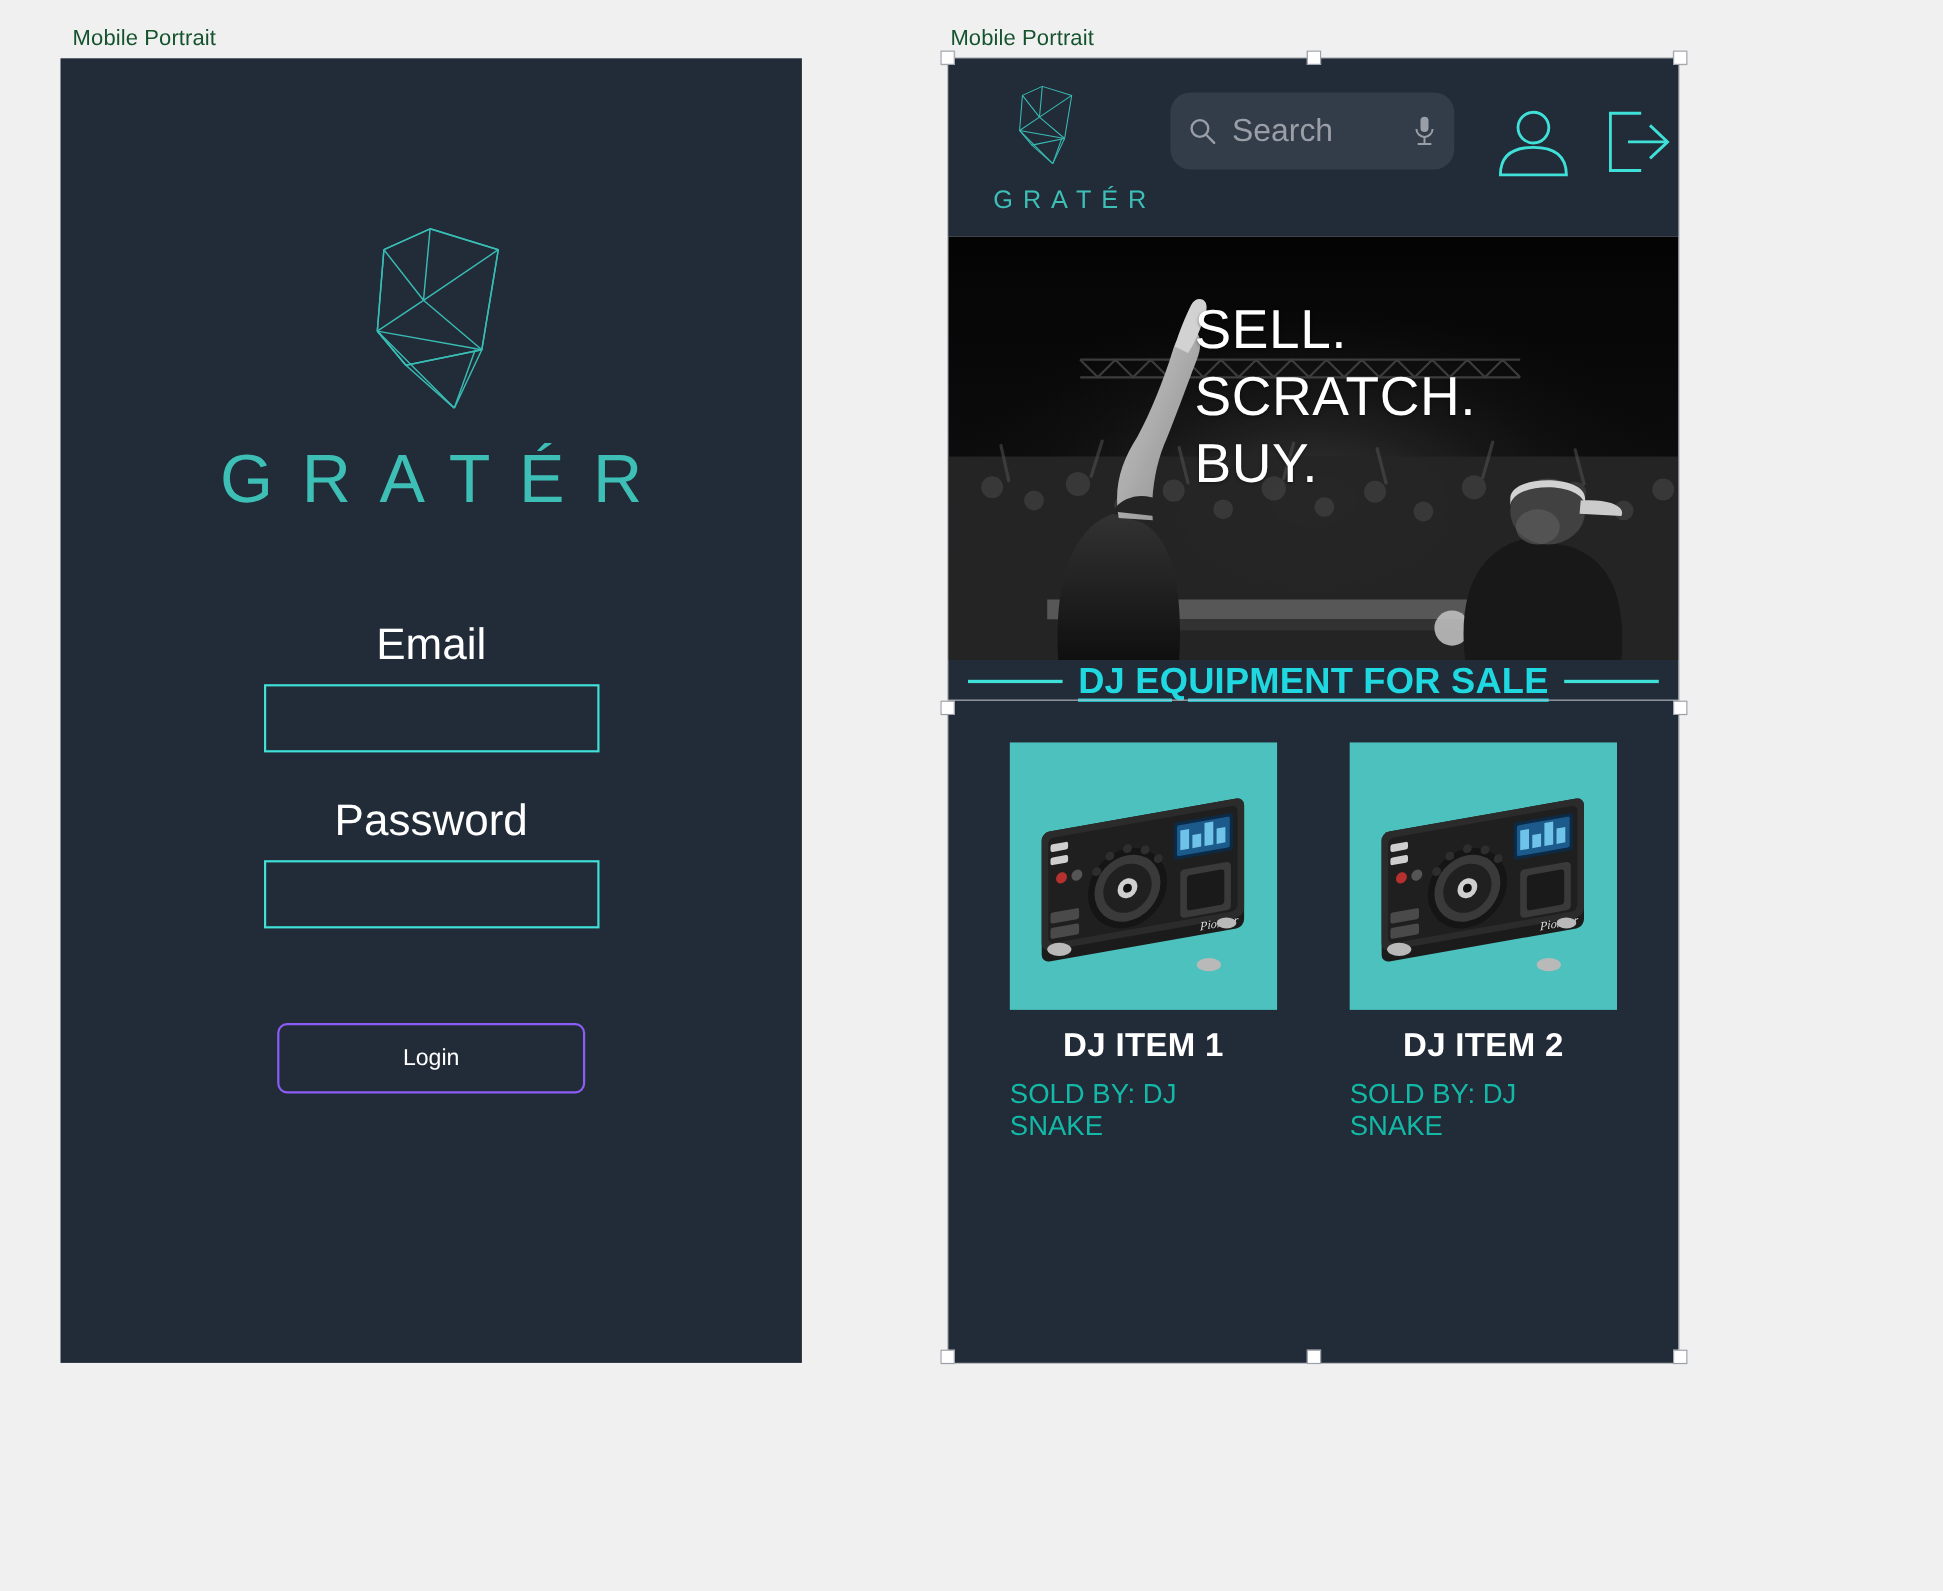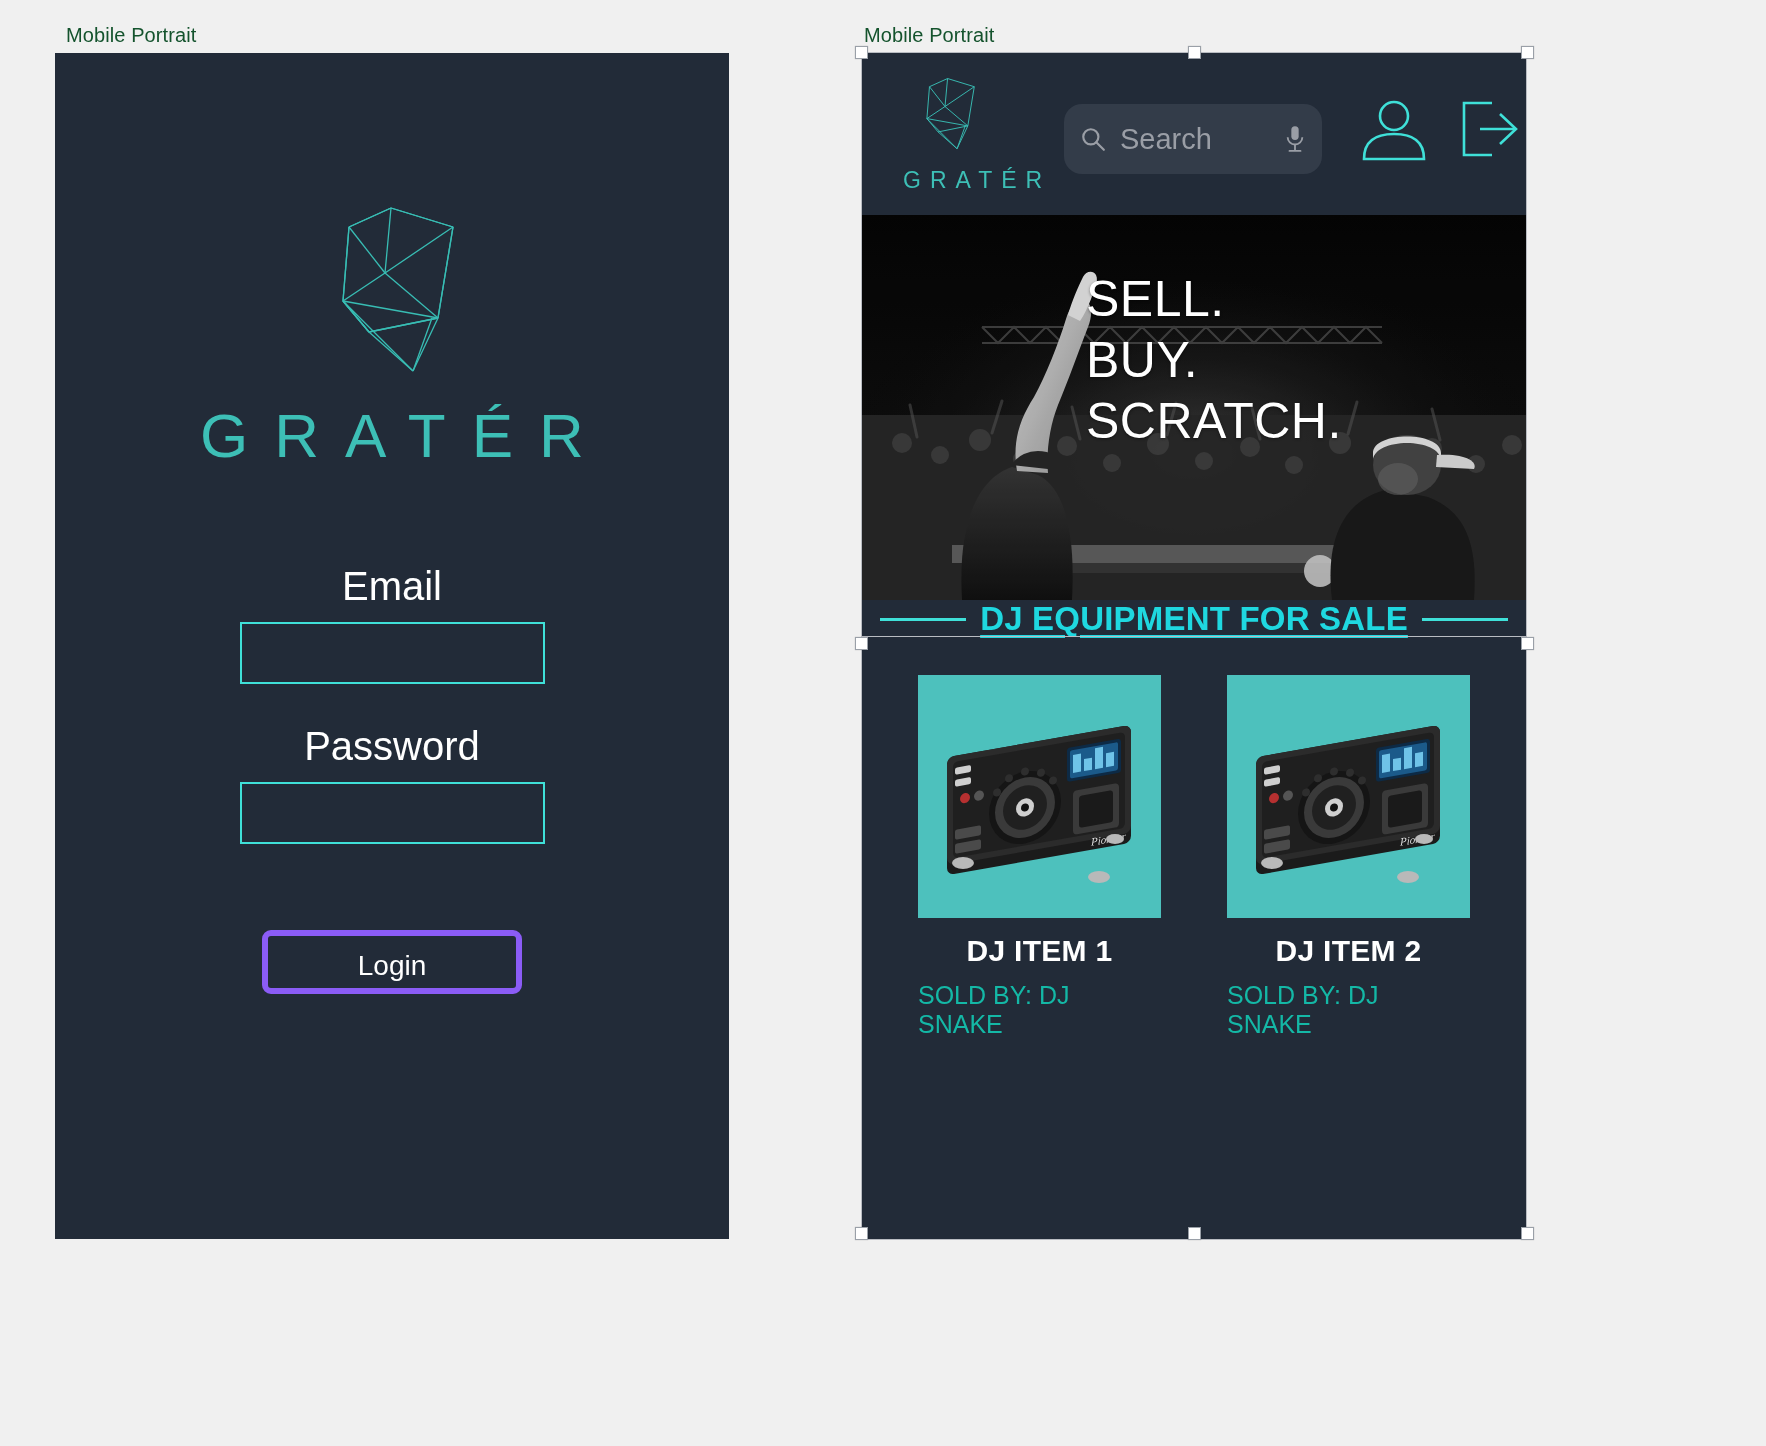--- a/index.html
+++ b/index.html
@@ -63,26 +63,26 @@
     color: #ffffff;
     font-size: 24px;
     font-family: "Liberation Sans", sans-serif;
     padding: 0 12px;
     outline: none;
   }
   .field-box::placeholder { color: transparent; }
 
   .login-btn {
     margin-top: 86px;
-    width: 260px; height: 64px;
-    border: 6px solid #8b5cf6;
+    width: 280px; height: 64px;
+    border: 2px solid #8b5cf6;
     border-radius: 9px;
     background: transparent;
     color: #ffffff;
-    font-size: 28px;
+    font-size: 21px;
     font-family: "Liberation Sans", sans-serif;
     cursor: pointer;
     line-height: 60px;
     text-align: center;
   }
 
   
   .board-right {
     position: absolute;
     left: 862px; top: 53px;
@@ -119,21 +119,21 @@
   }
   .hdr-logo { position: absolute; left: 32px; top: 24px; width: 108px; text-align: center; }
   .logo-crystal-sm { width: 56px; height: 78px; }
   .wordmark-sm {
     margin-top: 8px;
     font-size: 23px; font-weight: 300;
     letter-spacing: 9px; text-indent: 9px;
     color: #3dbfb6; white-space: nowrap;
   }
   .search-pill {
-    position: absolute; left: 202px; top: 51px;
+    position: absolute; left: 202px; top: 31px;
     width: 258px; height: 70px;
     background: #333c49;
     border-radius: 18px;
     display: flex; align-items: center;
     padding: 0 16px;
     cursor: text;
   }
   .search-glyph { width: 26px; height: 26px; flex: 0 0 auto; }
   .search-text {
     flex: 1 1 auto;
@@ -383,22 +383,22 @@
         <ellipse cx="545" cy="250" rx="34" ry="30" fill="#4a4a4a"></ellipse>
         <path d="M511 246 C511 222 579 222 579 246 L579 238 C579 216 511 216 511 238 Z" fill="#efefef"></path>
         <path d="M575 240 C602 238 616 246 612 254 L574 252 Z" fill="#e8e8e8"></path>
         <ellipse cx="536" cy="264" rx="20" ry="16" fill="#6e6e6e" opacity=".6"></ellipse>
 
         <rect width="664" height="385" fill="#000" opacity=".12"></rect>
       </svg>
 
       <div class="hero-text">
         <div>SELL.</div>
+        <div>SCRATCH.</div>
         <div>BUY.</div>
-        <div>SCRATCH.</div>
       </div>
     </div>
 
     <div class="section-head">
       <div class="rule rule-l"></div>
       <div class="section-title">DJ EQUIPMENT FOR SALE</div>
       <div class="rule rule-r"></div>
     </div>
 
     <div class="grid">

